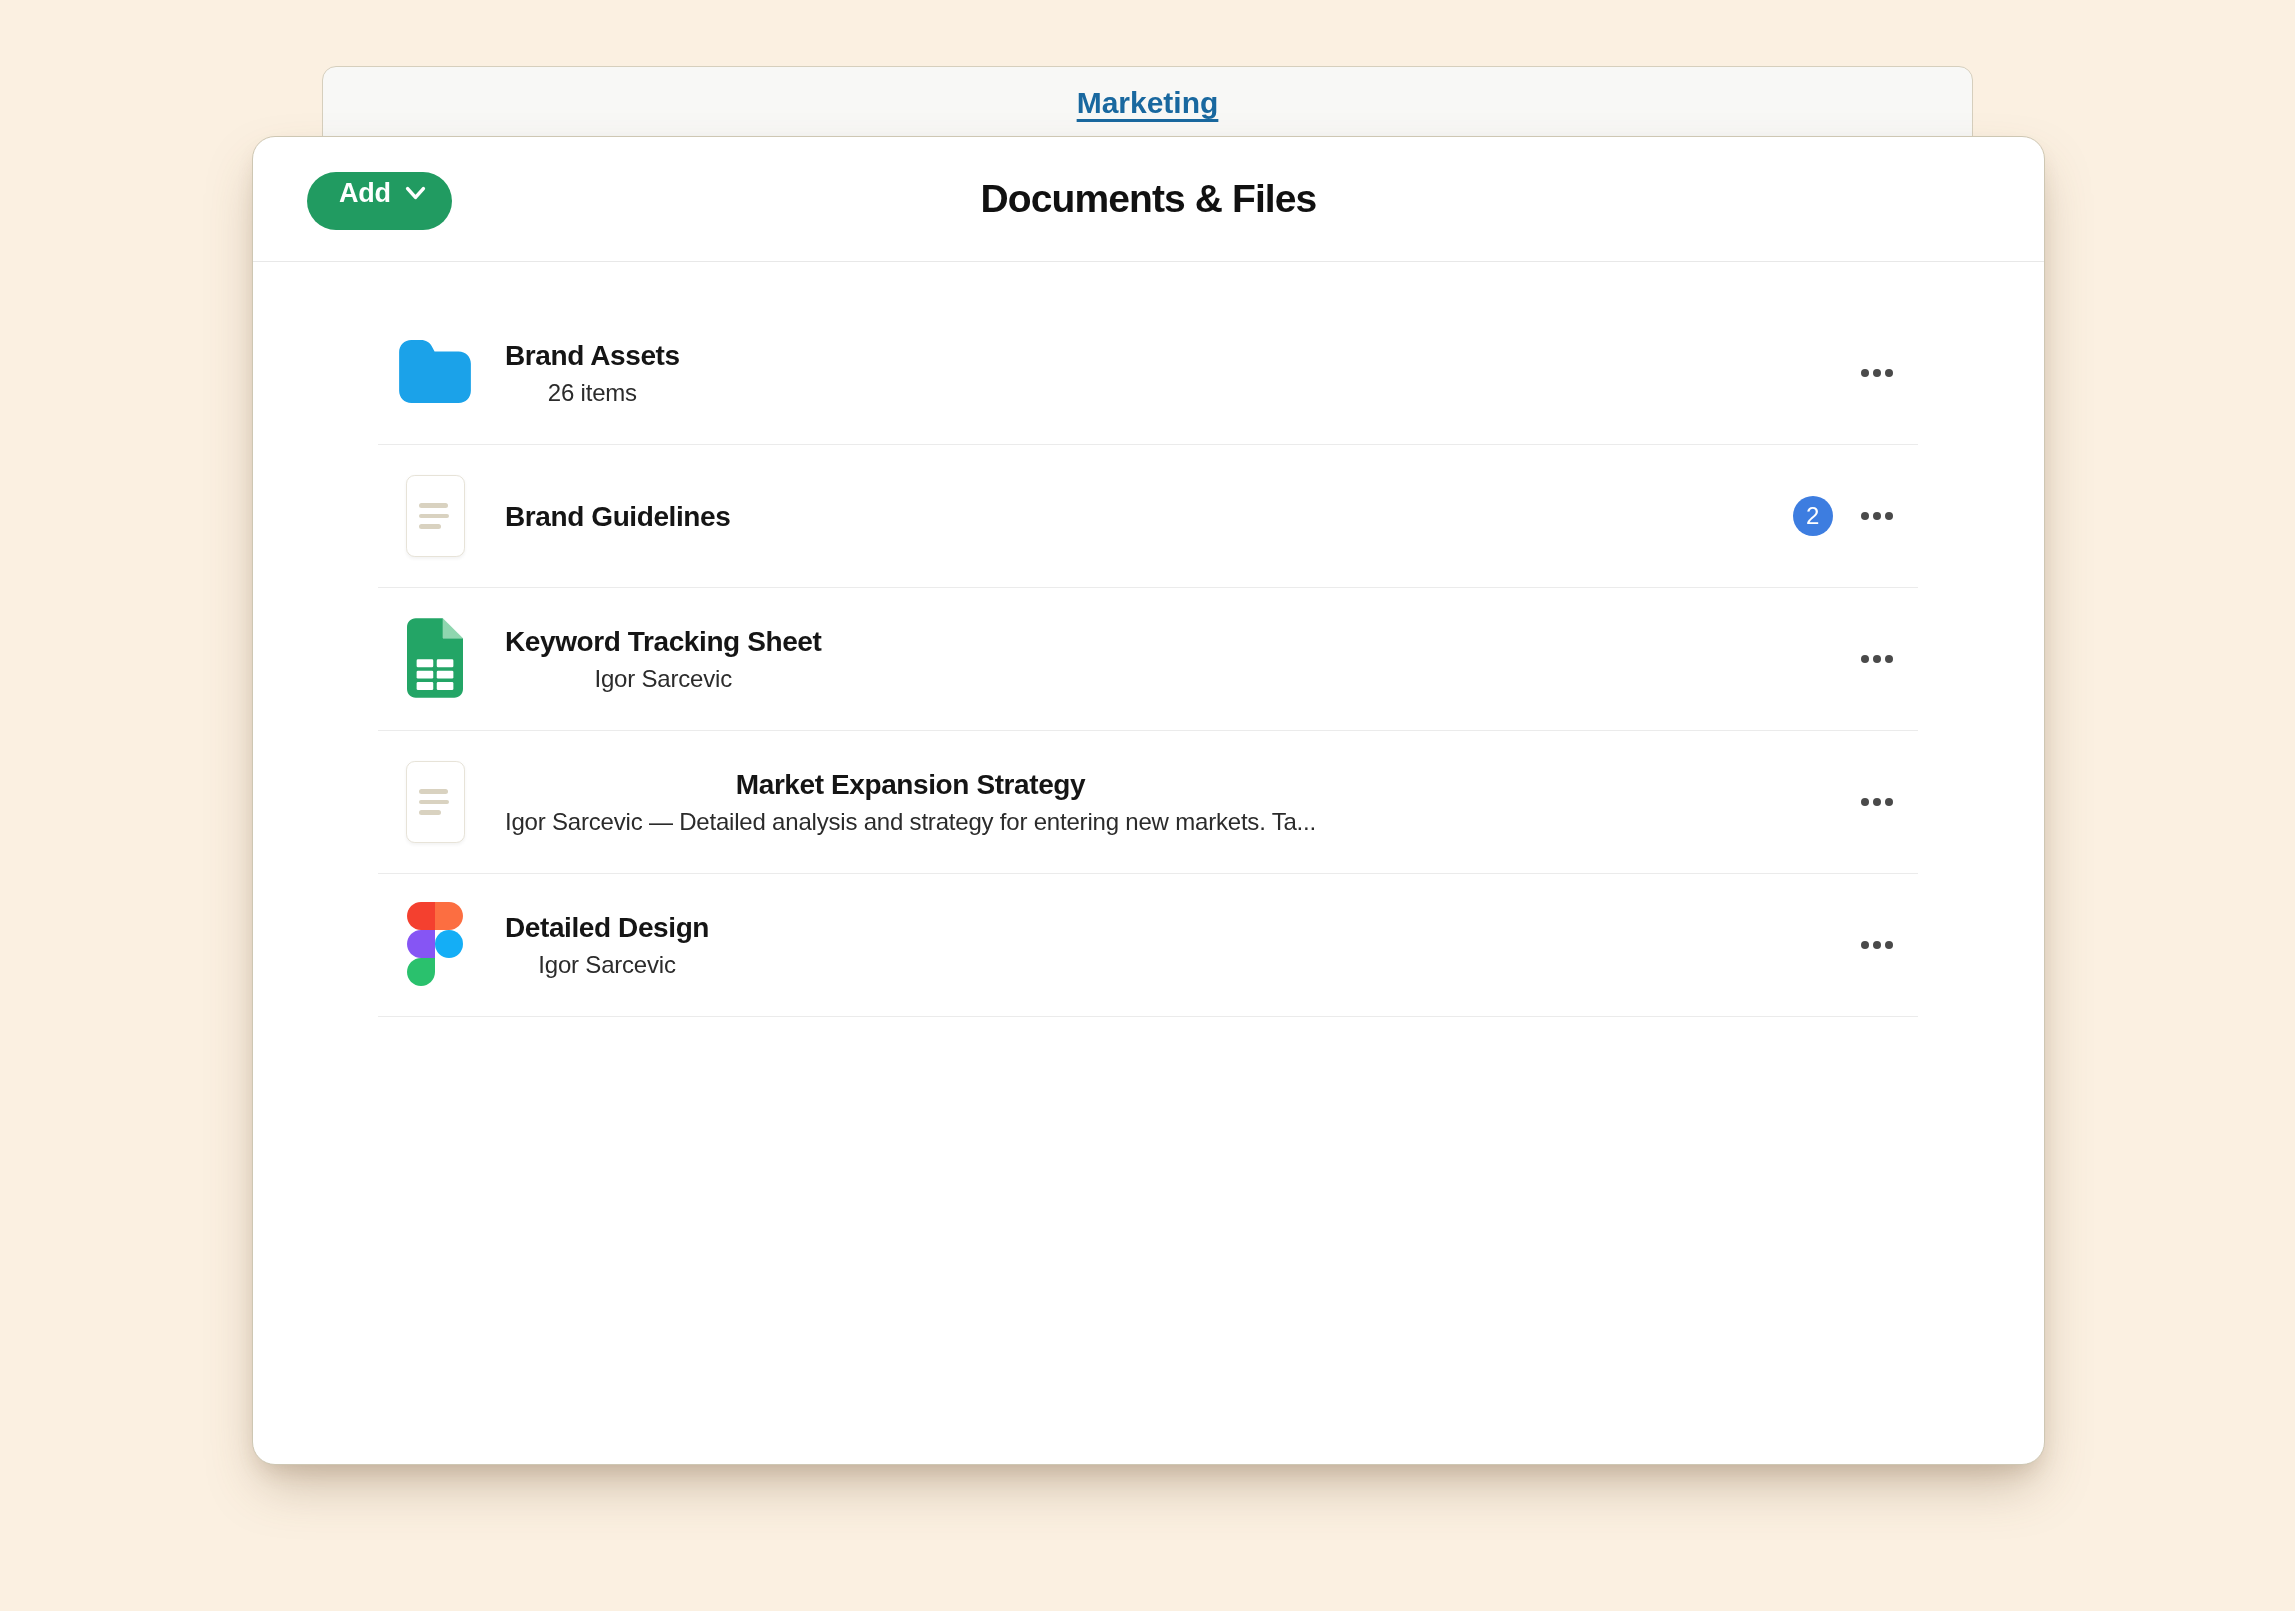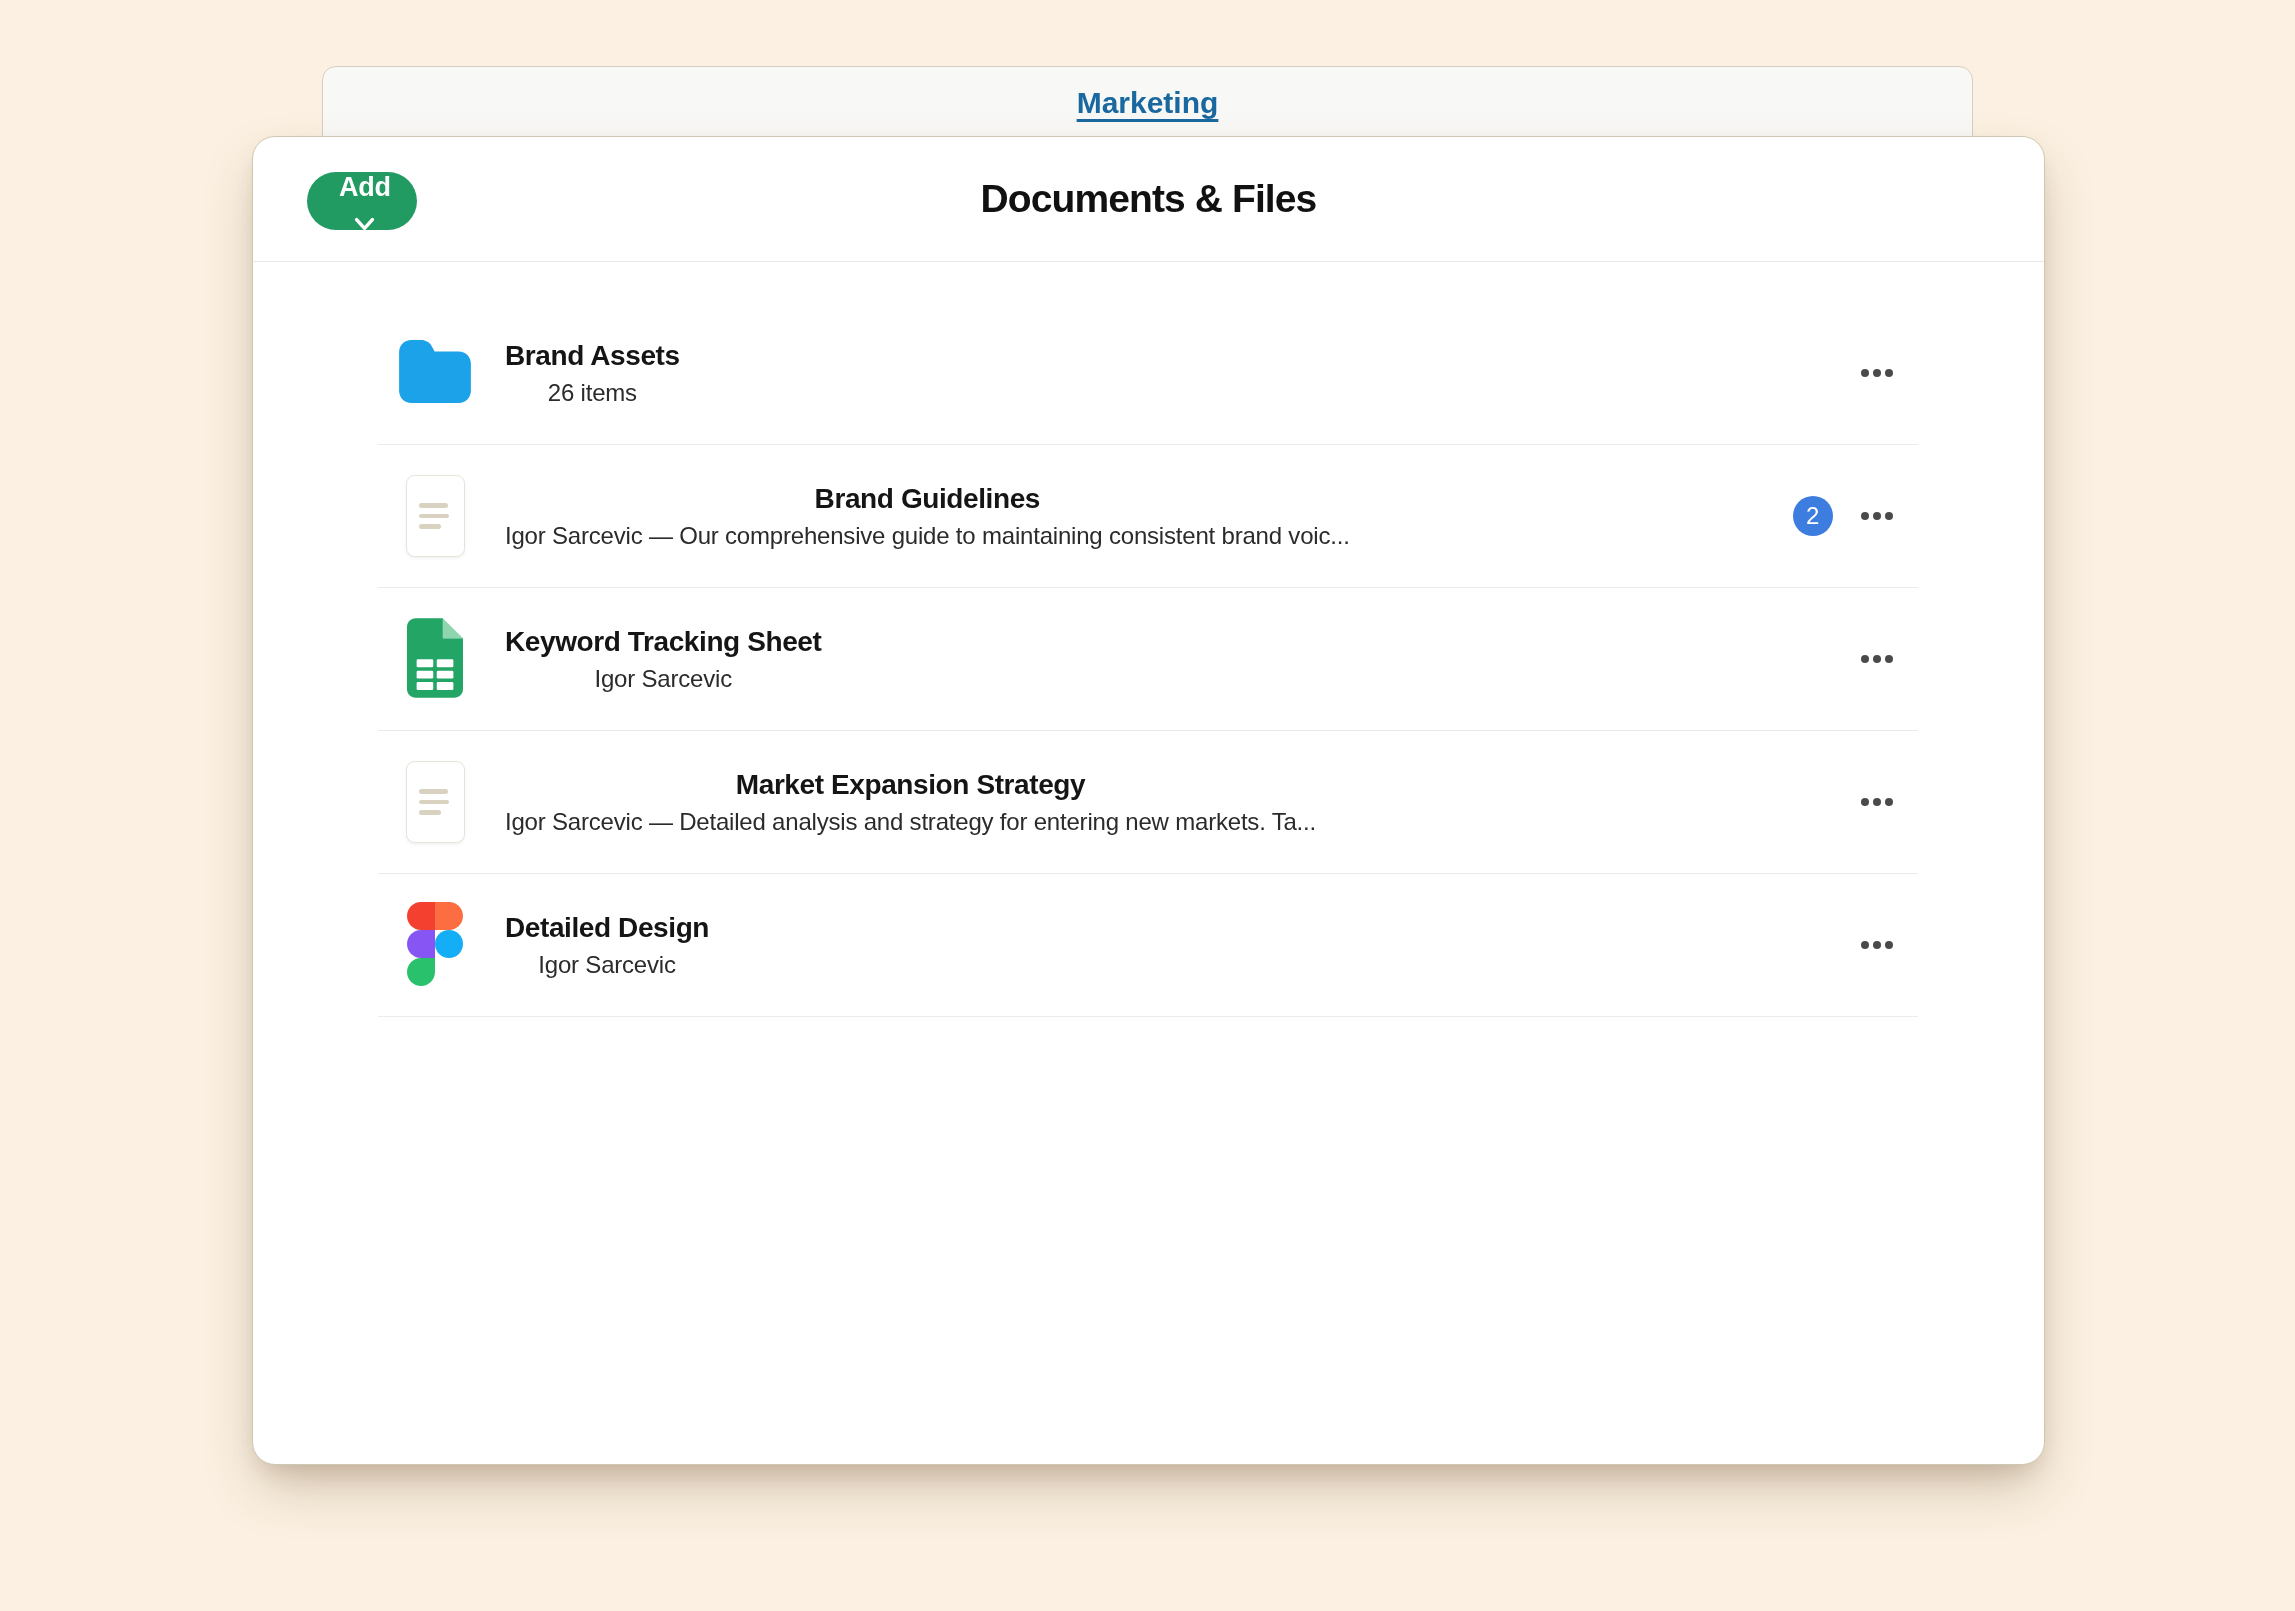--- a/index.html
+++ b/index.html
@@ -48,21 +48,20 @@
     border-bottom:1.8px solid #E8E8E8;
   }
   .add-btn {
     position:absolute; left:54px; top:35px;
     height:58px;
     display:flex; align-items:center; gap:14px;
     padding:0 26px 16px 32px;
     background:#219B61;
     border:none; border-radius:30px;
     cursor:pointer;
-    flex-direction:column;
   }
   .add-btn .lbl { color:#fff; font-size:27px; font-weight:700; letter-spacing:-0.3px; }
   .add-btn svg { display:block; }
   .panel-title {
     position:absolute; left:0; top:0; width:100%;
     line-height:124px; text-align:center;
     font-size:39px; font-weight:700; letter-spacing:-0.9px;
     color:#111111;
   }
 
@@ -157,21 +156,20 @@
     <div class="file-row">
       <div class="icon-col">
         <span class="doc-icon">
             <b></b>
             <b></b>
             <b></b>
           </span>
       </div>
       <div class="txt-col">
         <div class="file-title">Brand Guidelines</div>
-        <div class="file-sub">Igor Sarcevic — Our comprehensive guide to maintaining consistent brand voic...</div>
       </div>
       <div class="row-right">
         <div class="badge">2</div>
         <div class="dots">
             <i></i>
             <i></i>
             <i></i>
           </div>
       </div>
     </div>

